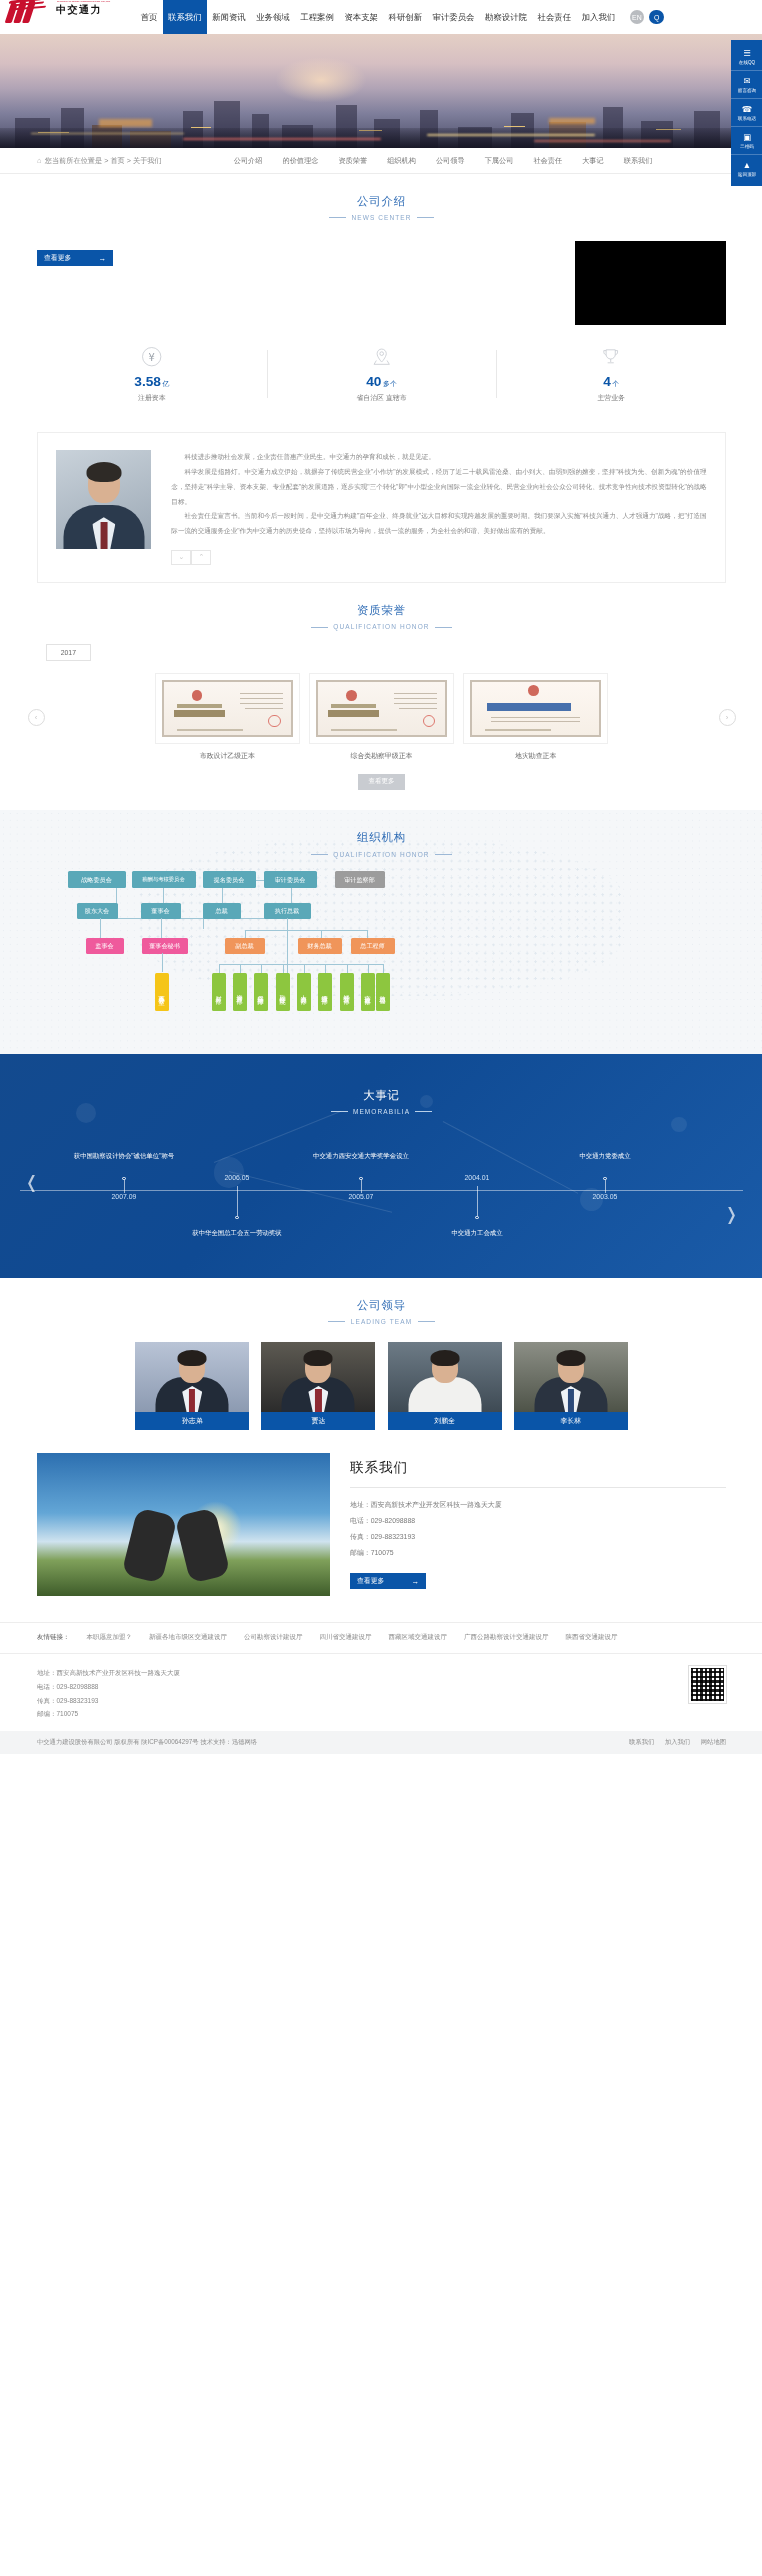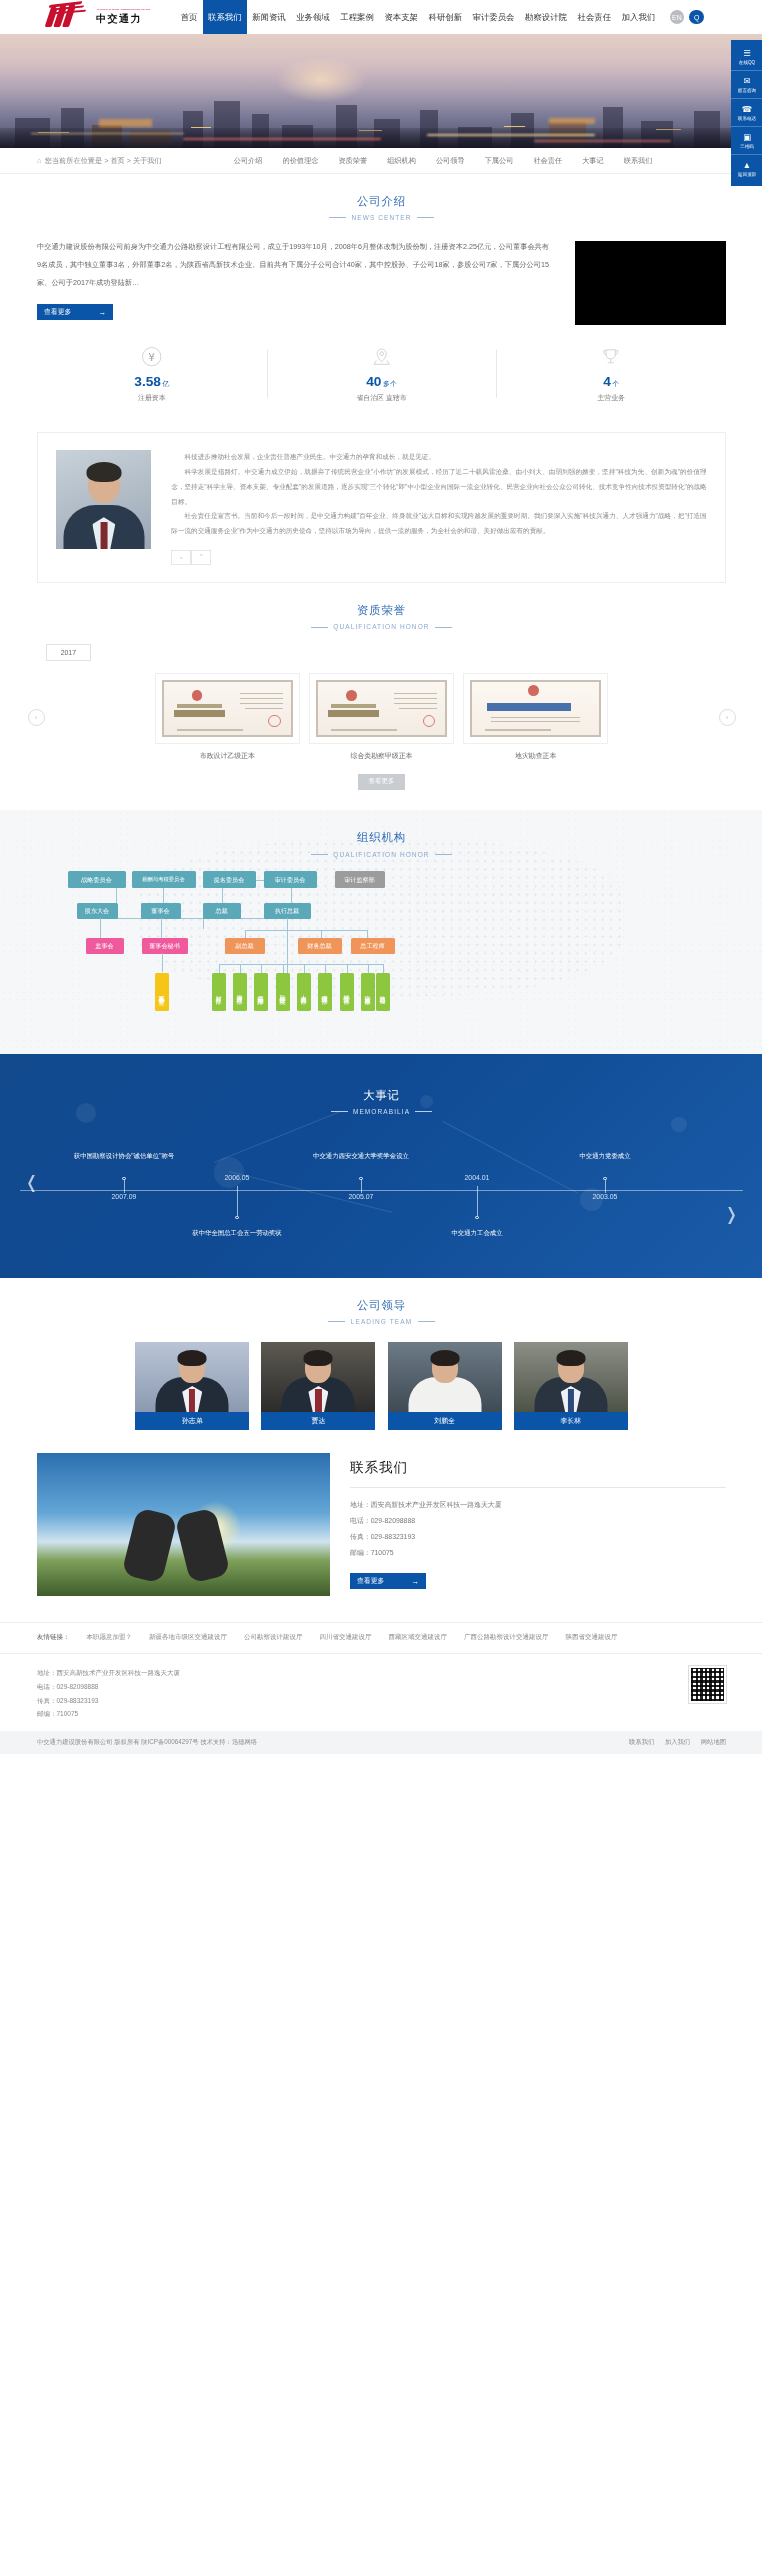--- a/index.html
+++ b/index.html
@@ -5,21 +5,21 @@
   * { box-sizing: border-box; margin:0; padding:0; }
   body {
     width:763px; background:#fff;
     font-family:"Liberation Sans","DejaVu Sans",sans-serif;
     color:#333; font-size:9.2px; -webkit-font-smoothing:antialiased;
   }
   .wrap { width:763px; position:relative; }
 
   
   .header { height:34px; display:flex; align-items:center; background:#fff; position:relative; z-index:20;}
-  .logo { width:114px; height:34px; display:flex; align-items:center; padding-left:7.6px;margin-left:40px;}
+  .logo { width:114px; height:34px; display:flex; padding-left:7.6px;}
   .logo-mark { position:relative; width:47px; height:26px; }
   .logo-mark .swoosh { position:absolute; background:#c8102e; border-radius:1.5px 6.1px 1.5px 1.5px; transform:skewX(-18deg); }
   .logo-text { font-size:10px; font-weight:bold; letter-spacing:1.5px; color:#111; margin-left:1.5px; }
   .logo-en { font-size:2.4px; color:#c8102e; line-height:1.4; margin-left:2.3px; }
   .nav { display:flex; align-items:stretch; height:34px; margin-left:21.4px; }
   .nav a {
     display:flex; align-items:center; justify-content:center;
     padding:0 5.3px; font-size:8.4px; color:#333; text-decoration:none; white-space:nowrap;
   }
   .nav a.active { background:#0a55a8; color:#fff; }
@@ -341,21 +341,20 @@
 
   <div class="sec-title">
     <h2>公司介绍</h2>
     <div class="en">
       <span>NEWS CENTER</span>
     </div>
   </div>
 
   <div class="intro">
     <div class="intro-txt">
-      <p>中交通力建设股份有限公司前身为中交通力公路勘察设计工程有限公司，成立于1993年10月，2008年6月整体改制为股份制，注册资本2.25亿元，公司董事会共有9名成员，其中独立董事3名，外部董事2名，为陕西省高新技术企业。目前共有下属分子公司合计40家，其中控股孙、子公司18家，参股公司7家，下属分公司15家。公司于2017年成功登陆新…</p>
       <button class="btn-more">
         <span>查看更多</span>
         <span class="arw">→</span>
       </button>
     </div>
     <div class="intro-media"></div>
   </div>
 
   <div class="stats">
     <div class="stat">

